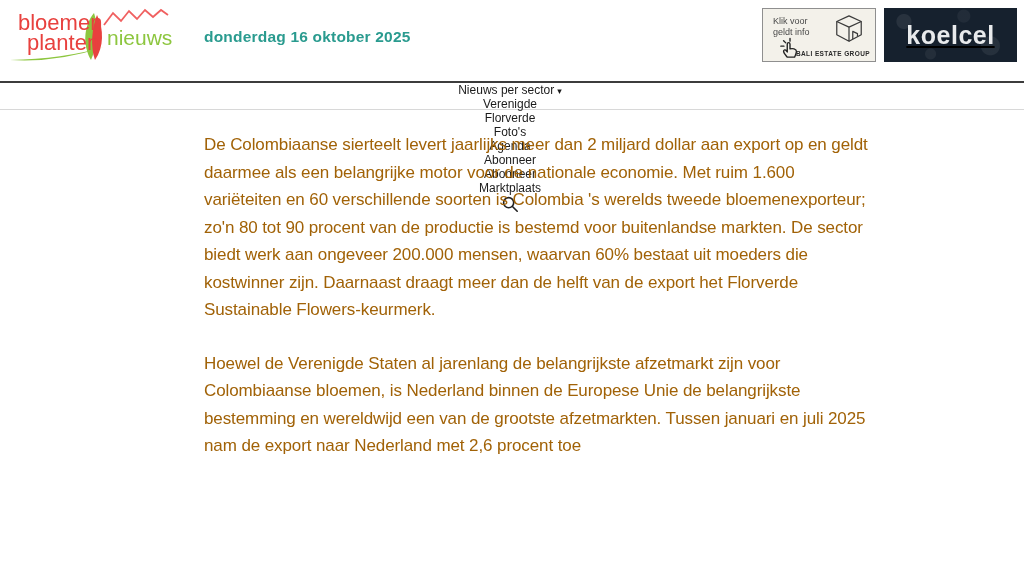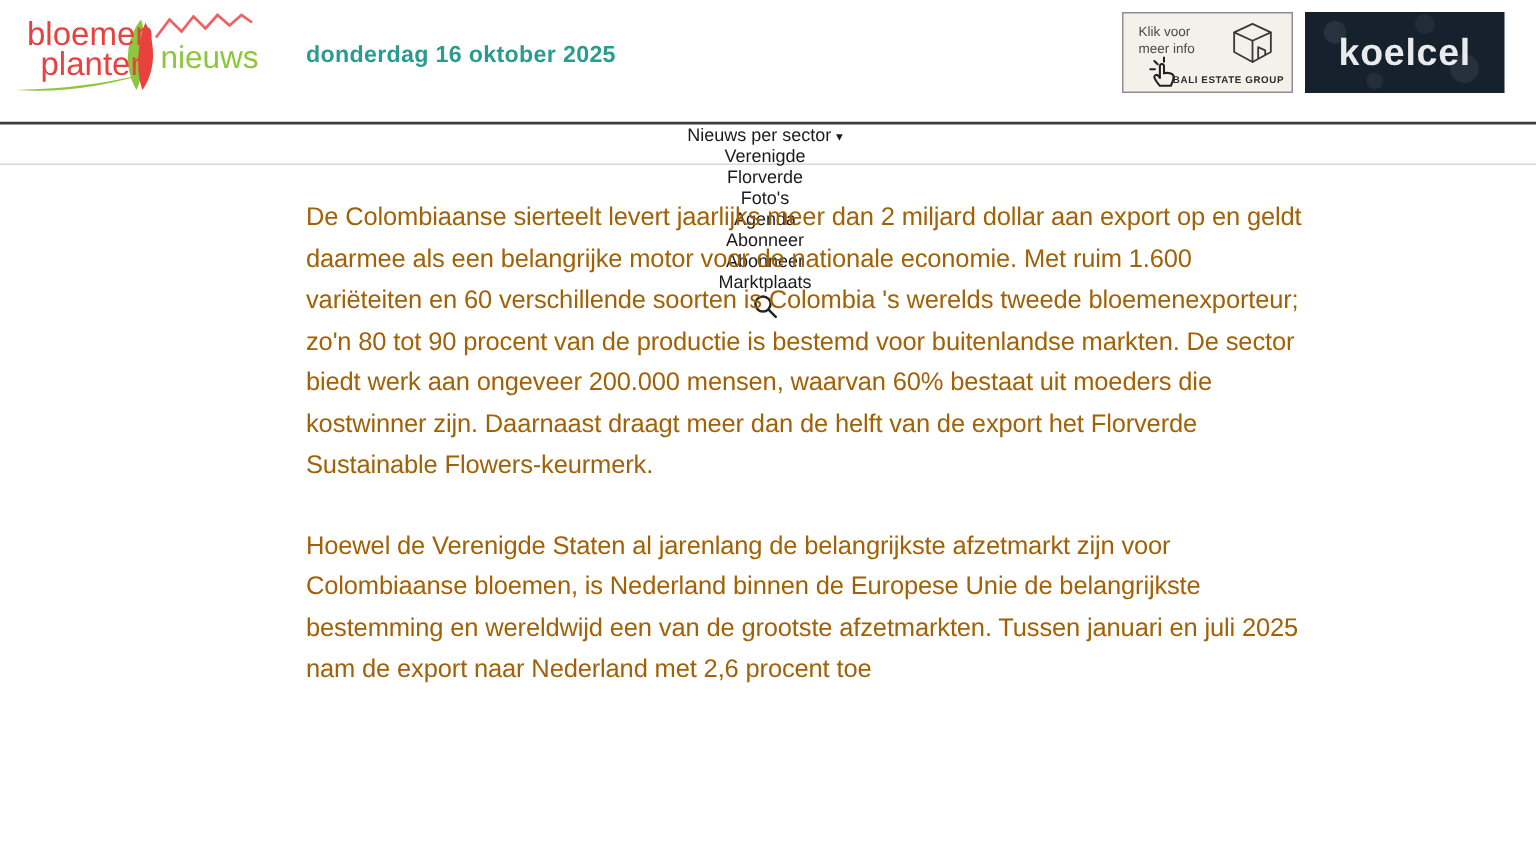--- a/index.html
+++ b/index.html
@@ -7,21 +7,21 @@
               font-family:"Liberation Sans", sans-serif; }
 
   
   .header { position:relative; height:81px; background:#fff; }
 
   .logo { position:absolute; left:8px; top:5px; width:170px; height:62px; cursor:pointer; }
 
   .date { position:absolute; left:204px; top:28px; width:540px; text-align:left;
           font-size:15.5px; font-weight:700; color:#2a9b8f; letter-spacing:.2px; }
 
-  .ads { position:absolute; right:21px; top:8px; display:flex; gap:8px; }
+  .ads { position:absolute; right:7px; top:8px; display:flex; gap:8px;text-decoration:underline; }
 
   .ad-bali { width:114px; height:54px; background:#f3f1ea; border:1px solid #8f8f8f;
              position:relative; cursor:pointer; }
   .ad-bali .info { position:absolute; left:10px; top:7px; font-size:9px; line-height:11px;
                    color:#4a4a4a; width:52px; }
   .ad-bali .hand { position:absolute; left:16px; top:28px; }
   .ad-bali .building { position:absolute; right:10px; top:4px; }
   .ad-bali .brand { position:absolute; right:5px; bottom:4px; font-size:6.5px;
                     letter-spacing:.4px; color:#2b2b2b; font-weight:700; }
 
@@ -68,21 +68,21 @@
       <text x="99" y="40" font-size="21" fill="#8dc63f">nieuws</text>
     </svg>
   </div>
 
   <div class="date">donderdag 16 oktober 2025</div>
 
   <div class="ads">
     <div class="ad-bali">
       <div class="info">
         <span>Klik voor</span><br>
-        <span>meer info</span>
+        <span>geldt info</span>
       </div>
       <div class="hand">
         <svg width="22" height="22" viewBox="0 0 24 24" fill="none" stroke="#222" stroke-width="1.5" stroke-linecap="round" stroke-linejoin="round">
           <path d="M5,4 l2.4,2.4 M2,10 h3.4 M12,1.5 v3"></path>
           <path d="M9,22 c-2-2.5 -4-4.5 -4-6.5 c0-1.5 2-2 3-0.5 l1,1.3 V8 c0-2.4 3-2.4 3,0 v5 c2.5-0.8 7-0.3 7,2.5 c0,2.5-1,4-2,6.5 z"></path>
         </svg>
       </div>
       <div class="building">
         <svg width="32" height="34" viewBox="0 0 34 36" fill="none" stroke="#3a3a3a" stroke-width="1.3" stroke-linejoin="round">
           <path d="M17,3 L30,9 L17,15 L4,9 Z"></path>

